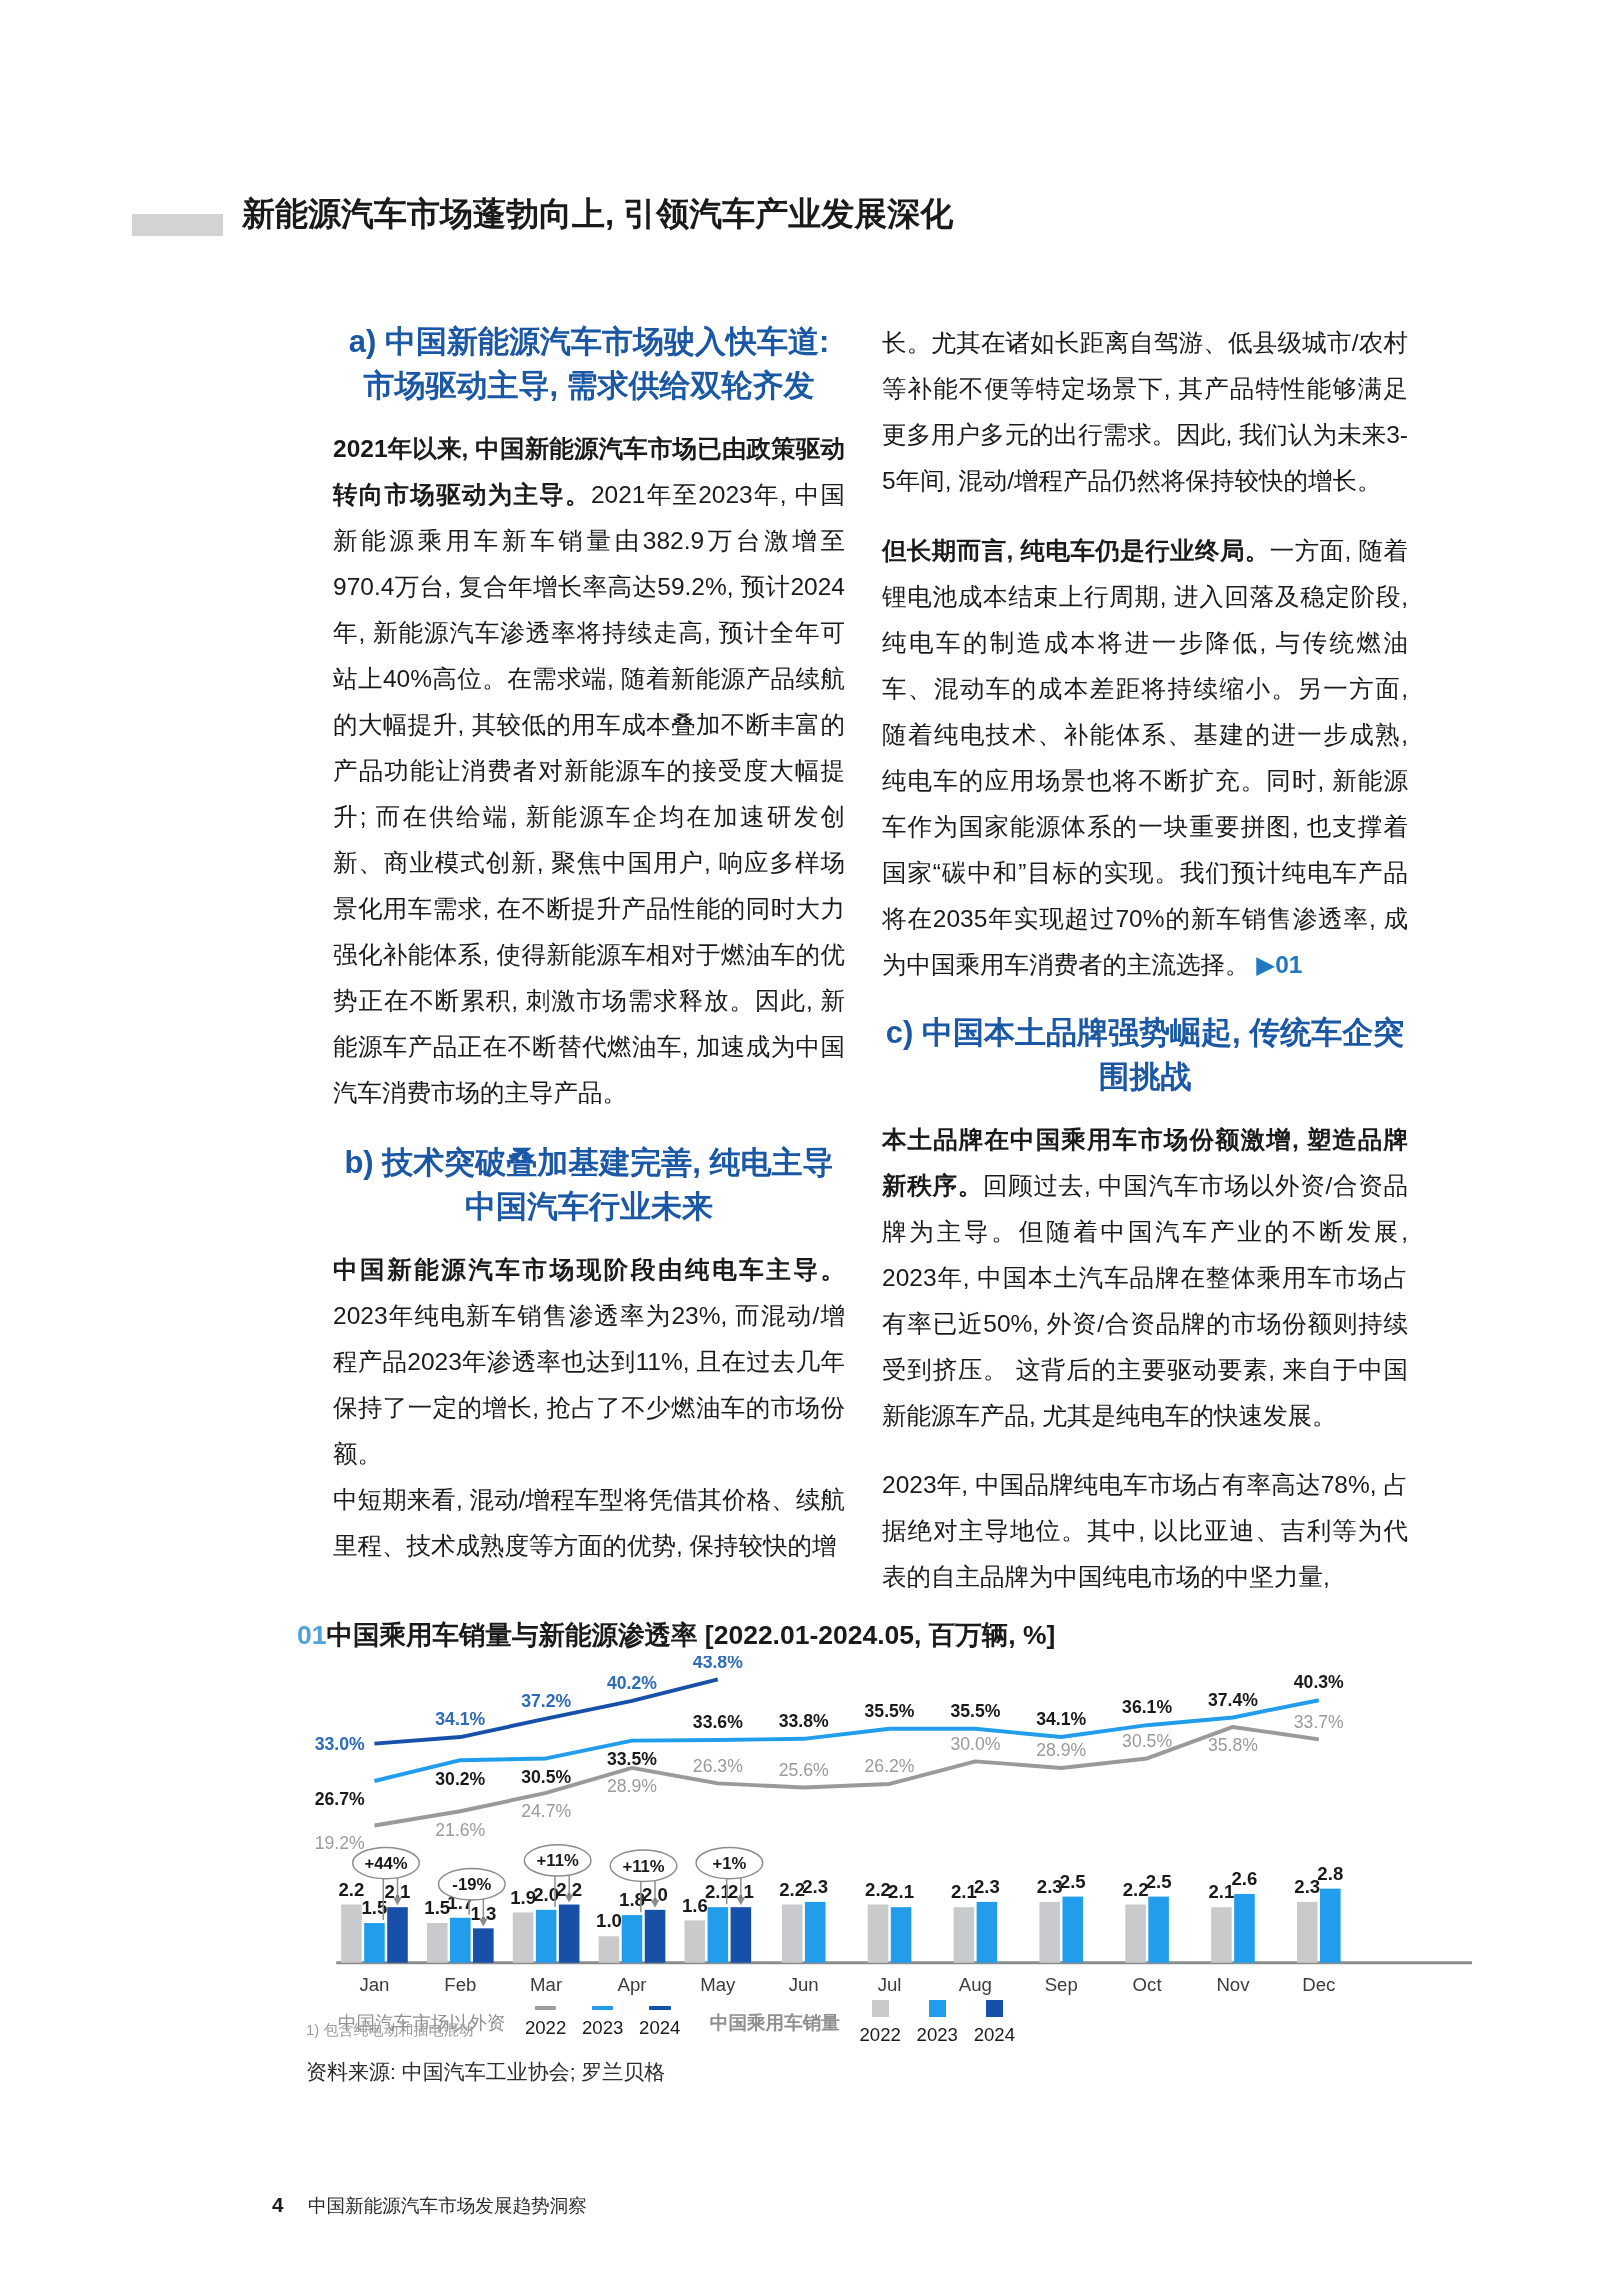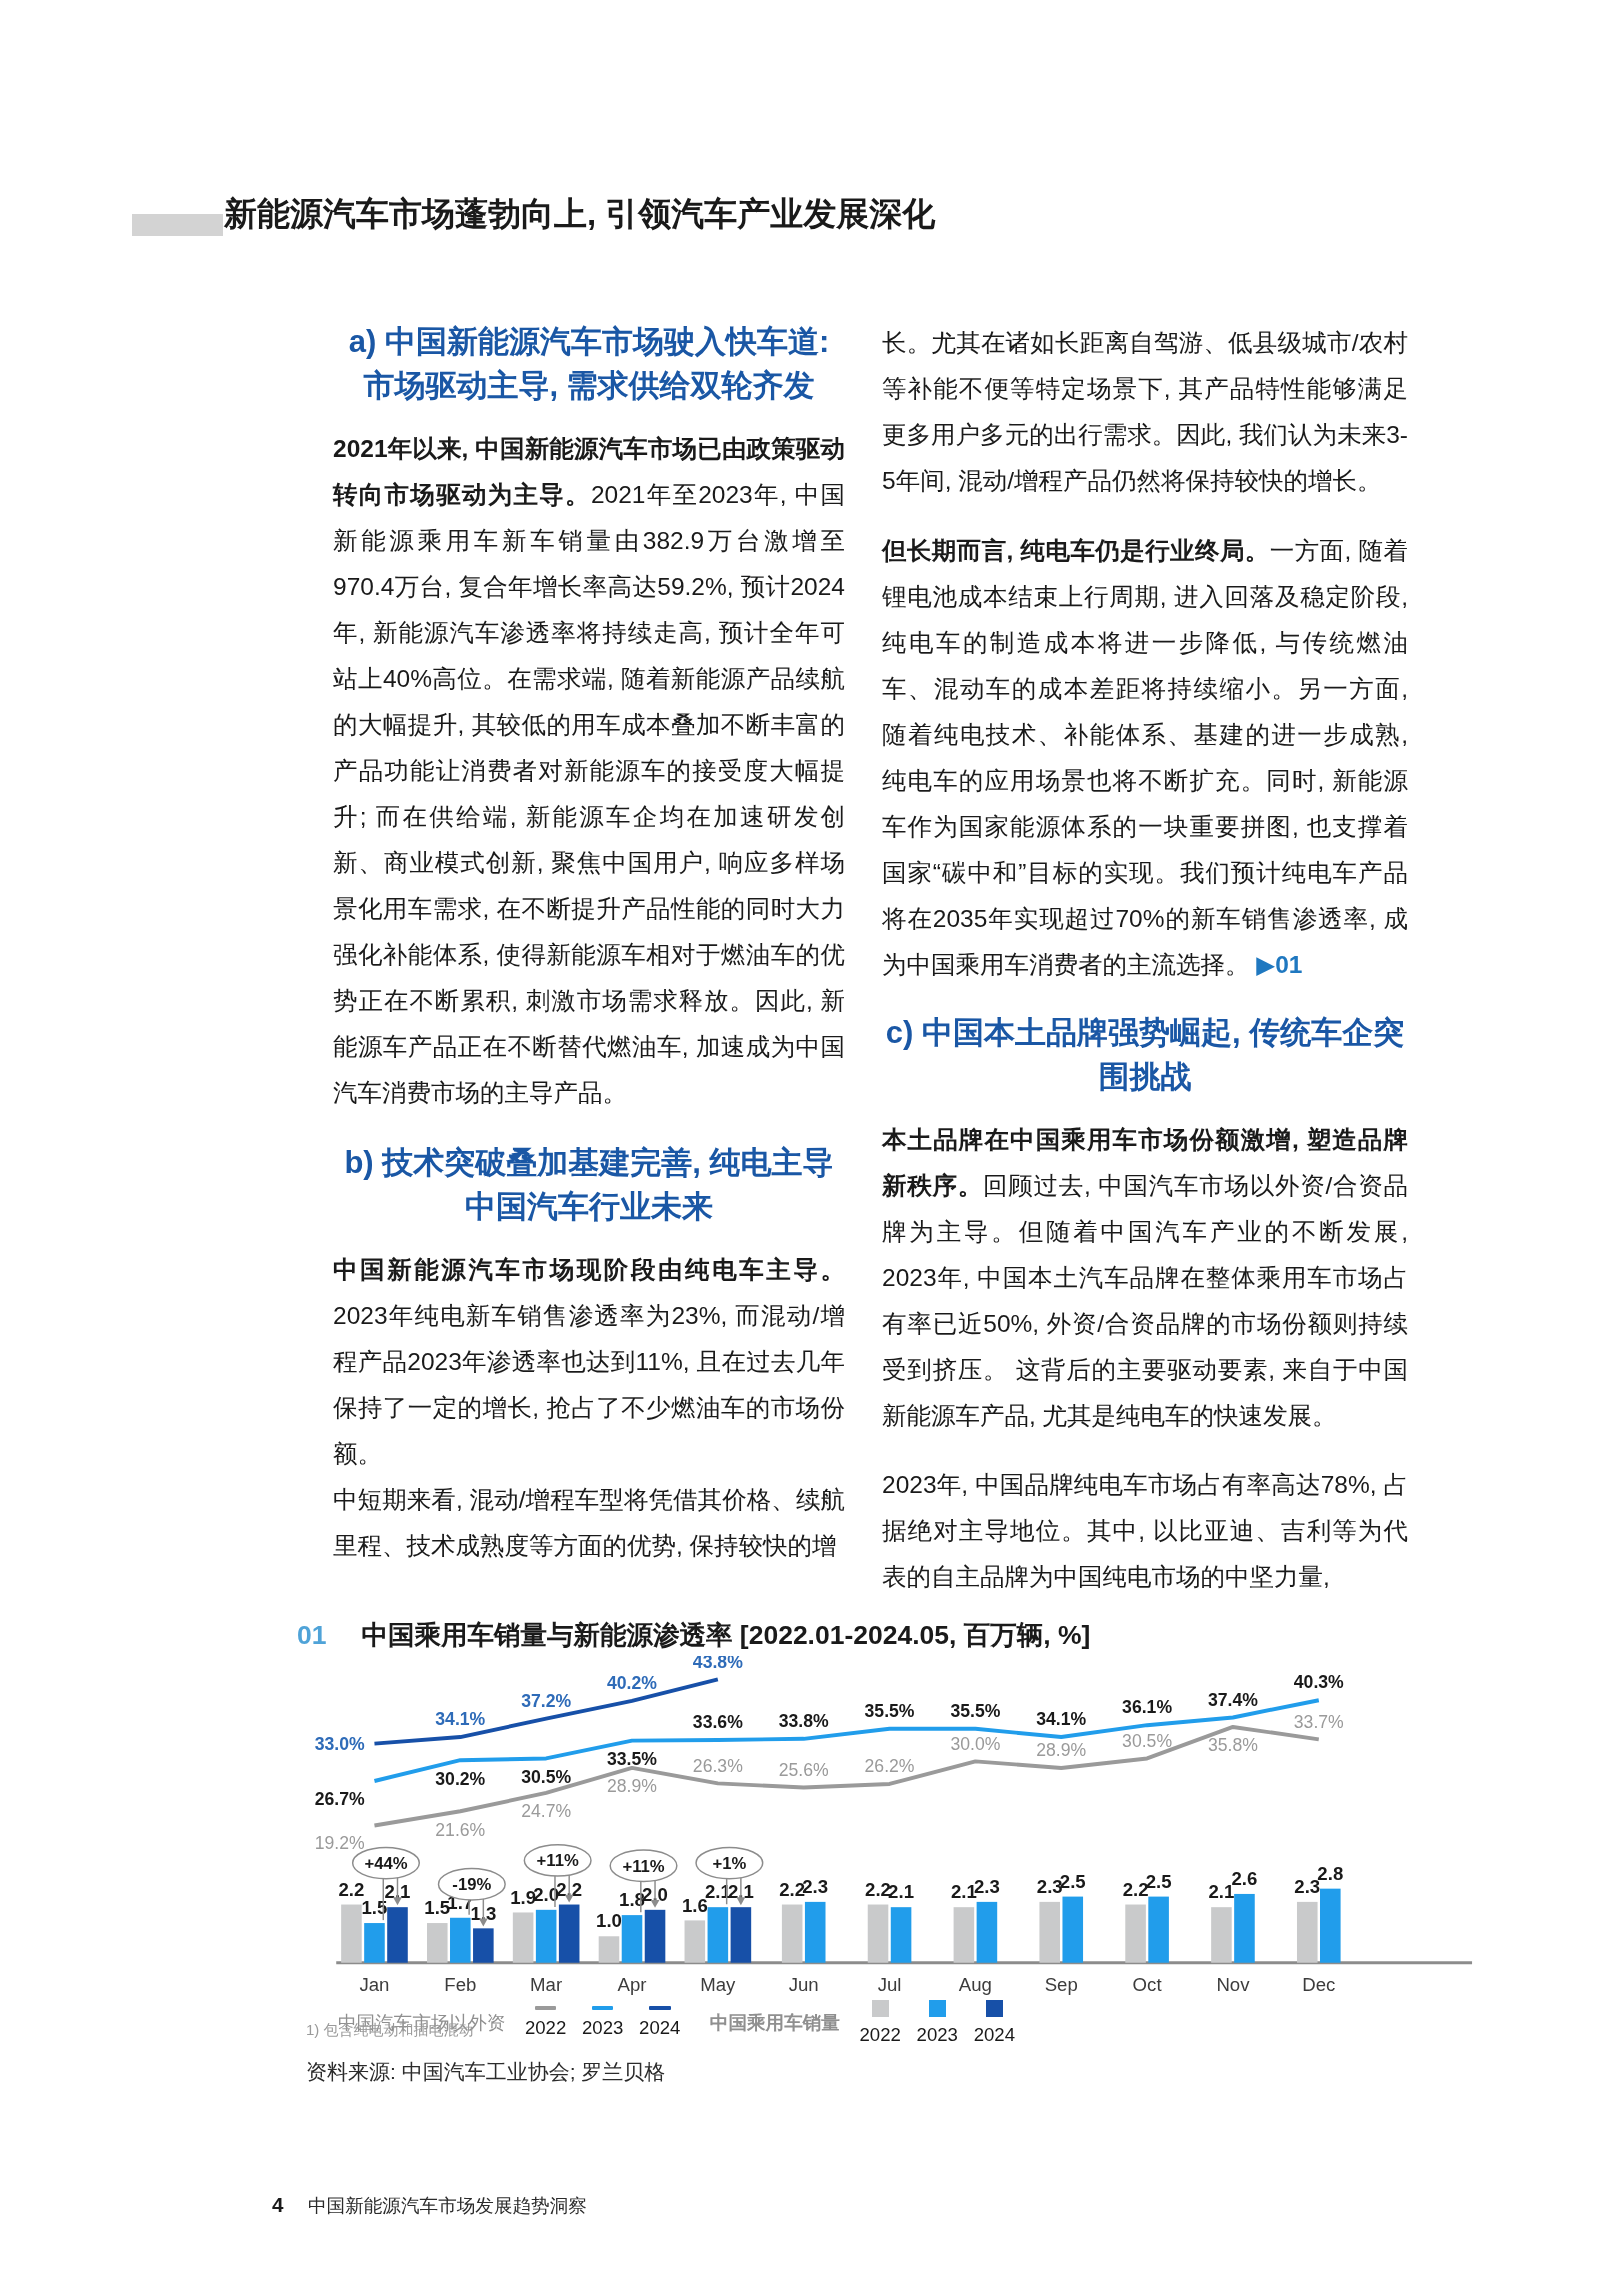--- a/index.html
+++ b/index.html
@@ -1,31 +1,31 @@
 <!DOCTYPE html>
 <html><head>
 <meta charset="utf-8">
 <style>
   html,body{margin:0;padding:0;background:#ffffff;}
   .page{
     position:relative;width:1621px;height:2293px;background:#ffffff;
     font-family:"Liberation Sans","DejaVu Sans",sans-serif;color:#1a1a1a;overflow:hidden;
   }
   .accent-bar{position:absolute;left:132px;top:214px;width:91px;height:21.6px;background:#d3d3d3;}
-  .page-title{position:absolute;left:224px;top:192px;font-size:33px;font-weight:bold;color:#1a1a1a;white-space:nowrap;}
+  .page-title{position:absolute;left:242px;top:192px;font-size:33px;font-weight:bold;color:#1a1a1a;white-space:nowrap;}
   .col{position:absolute;top:320px;font-size:24.5px;line-height:46px;text-align:justify;}
   .col-left{left:333px;width:512px;}
   .col-right{left:882px;width:526px;}
   .sec{color:#1a57a5;font-size:31px;line-height:44px;font-weight:bold;margin:0 0 17.6px 0;text-align:center;}
   .sec.later{margin-top:25.5px;}
   .col p{margin:0;}
   .col p.gap{margin-bottom:23.5px;}
   .lead{font-weight:bold;}
   .figref{color:#1f78c0;font-weight:bold;}
-  .fig-title-row{position:absolute;left:297px;top:1617px;display:flex;align-items:baseline;gap:35px;text-align:center;}
+  .fig-title-row{position:absolute;left:297px;top:1617px;display:flex;align-items:baseline;text-align:center;}
   .fig-num{color:#4fa3d8;font-size:26.5px;font-weight:bold;}
   .fig-title{font-size:26.5px;font-weight:bold;color:#1a1a1a;}
   svg.chart{position:absolute;left:235px;top:1656px;font-family:inherit;}
   .legend{position:absolute;left:338px;top:2000px;display:flex;align-items:center;gap:15.7px;font-size:18.6px;color:#1a1a1a;}
   .legend .grp{color:#8f8f8f;margin-right:3.9px;}
   .legend .item{display:flex;align-items:center;gap:6.9px;flex-direction:column;}
   .legend .dash{display:inline-block;width:21.6px;height:3.9px;border-radius:1px;}
   .legend .sq{display:inline-block;width:16.7px;height:16.7px;}
   .footnote{position:absolute;left:306px;top:2021px;font-size:15px;color:#9a9a9a;}
   .source{position:absolute;left:306px;top:2058px;font-size:21px;color:#2b2b2b;}

